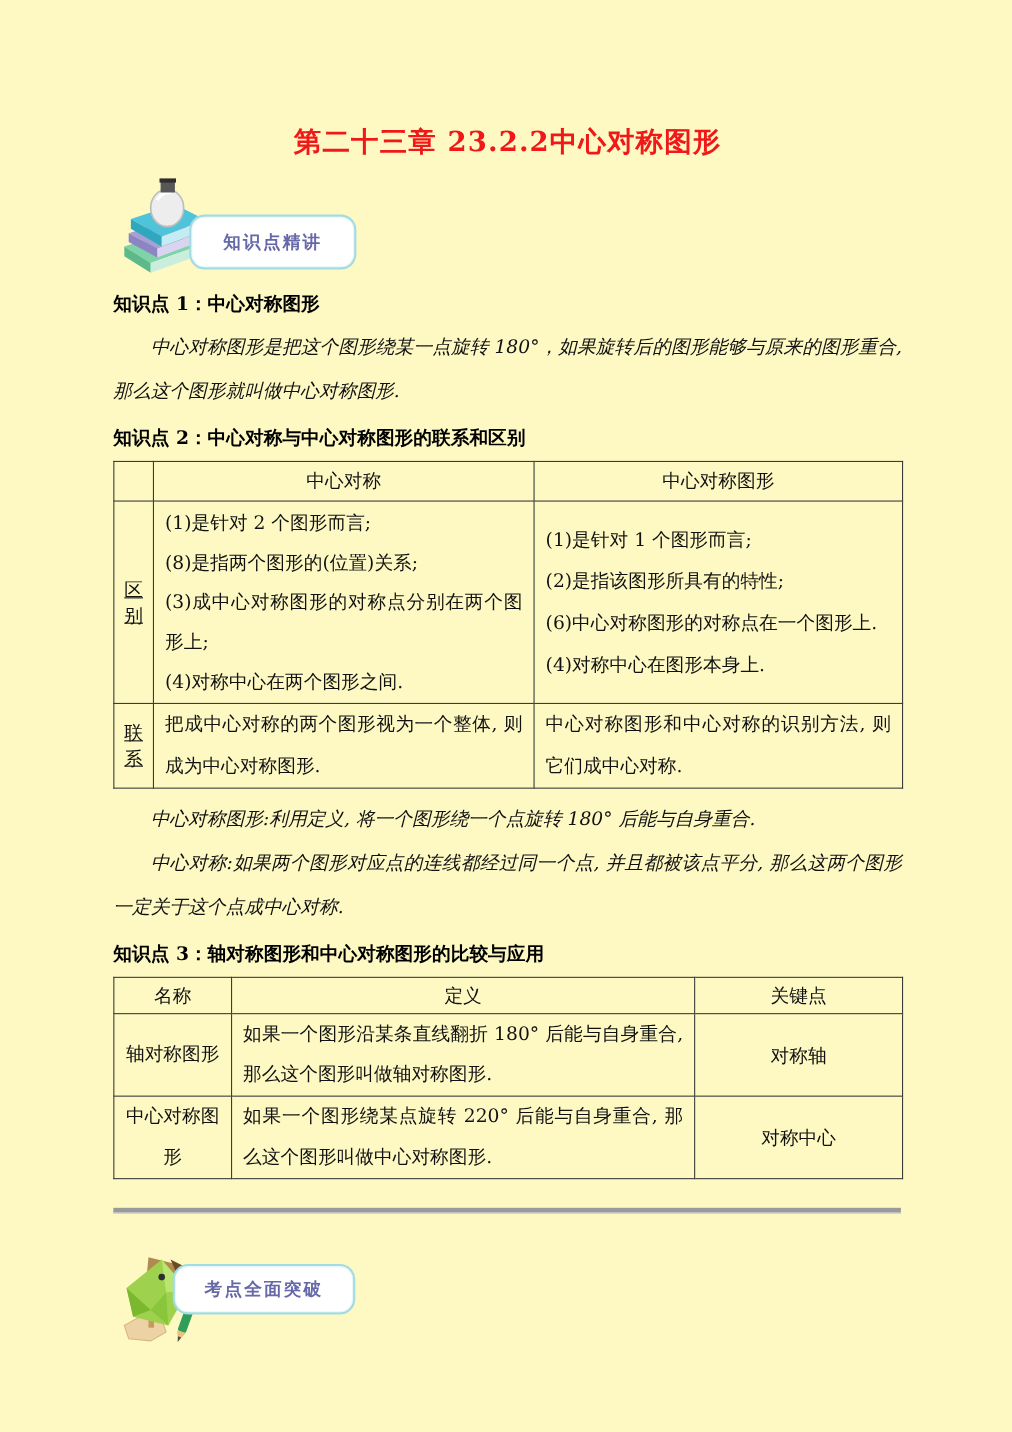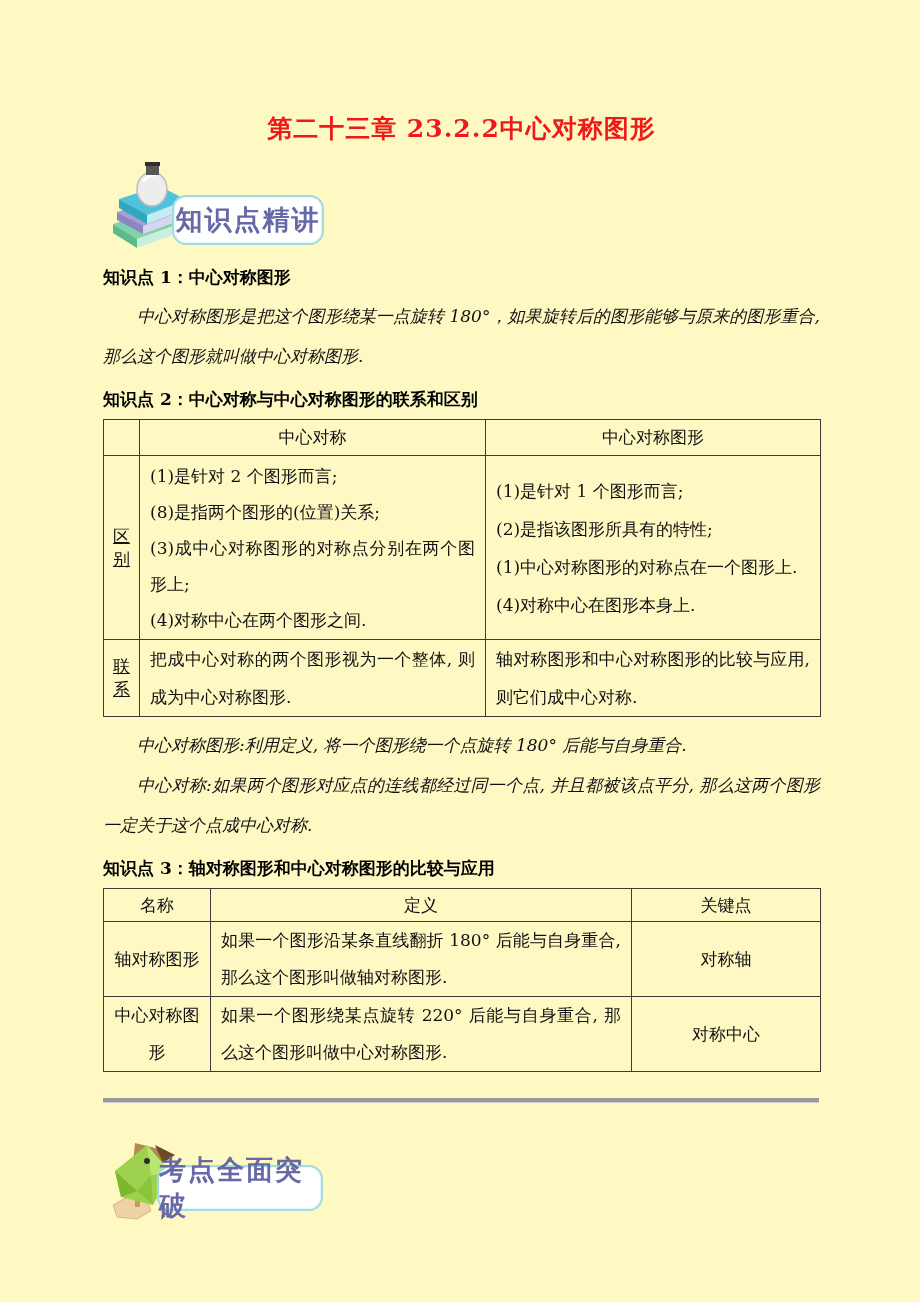--- a/index.html
+++ b/index.html
@@ -26,27 +26,27 @@
   .badge-block.second{height:96px;margin-top:22px;}
   .badge-pill{
     position:absolute;
     box-sizing:border-box;
     background:#ffffff;
     border:2px solid var(--badge-border,#a3dbe3);
     border-radius:14px;
     box-shadow:0 0 0 1px #e7f6f8 inset;
     display:flex;align-items:center;justify-content:center;
     font-weight:bold;
-    font-size:27px;
+    font-size:16px;
     letter-spacing:2px;
     color:var(--badge-text,#6668a8);
     font-family:"DejaVu Sans","Liberation Sans",sans-serif;
   }
   .pill-1{left:69px;top:33px;width:152px;height:50px;}
-  .pill-2{left:54px;top:40px;width:166px;height:46px;}
+  .pill-2{left:54px;top:24px;width:166px;height:46px;}
   .badge-icon{position:absolute;}
   .icon-1{left:6px;top:0;width:82px;height:92px;}
   .icon-2{left:2px;top:14px;width:92px;height:86px;}
   
   .kp-heading{
     margin-top:10px;
     font-size:17px;
     font-weight:bold;
     color:#000;
     line-height:26px;
@@ -165,34 +165,34 @@
             <div>(1)是针对 2 个图形而言;</div>
             <div>(8)是指两个图形的(位置)关系;</div>
             <div>(3)成中心对称图形的对称点分别在两个图形上;</div>
             <div>(4)对称中心在两个图形之间.</div>
           </div>
         </td>
         <td>
           <div class="cell-lines lh38">
             <div>(1)是针对 1 个图形而言;</div>
             <div>(2)是指该图形所具有的特性;</div>
-            <div>(1)中心对称图形的对称点在一个图形上.</div>
+            <div>(6)中心对称图形的对称点在一个图形上.</div>
             <div>(4)对称中心在图形本身上.</div>
           </div>
         </td>
       </tr>
       <tr class="t1-link">
         <td class="vlabel short">
           <div class="vtext">联系</div>
         </td>
         <td>
           <div class="cell-lines lh38">把成中心对称的两个图形视为一个整体, 则成为中心对称图形.</div>
         </td>
         <td>
-          <div class="cell-lines lh38">轴对称图形和中心对称图形的比较与应用, 则它们成中心对称.</div>
+          <div class="cell-lines lh38">中心对称图形和中心对称的识别方法, 则它们成中心对称.</div>
         </td>
       </tr>
     </tbody>
       </table>
 
     <div class="notes">
       <div class="body-para">中心对称图形:利用定义, 将一个图形绕一个点旋转 180° 后能与自身重合.</div>
       <div class="body-para">中心对称:如果两个图形对应点的连线都经过同一个点, 并且都被该点平分, 那么这两个图形一定关于这个点成中心对称.</div>
     </div>
 

